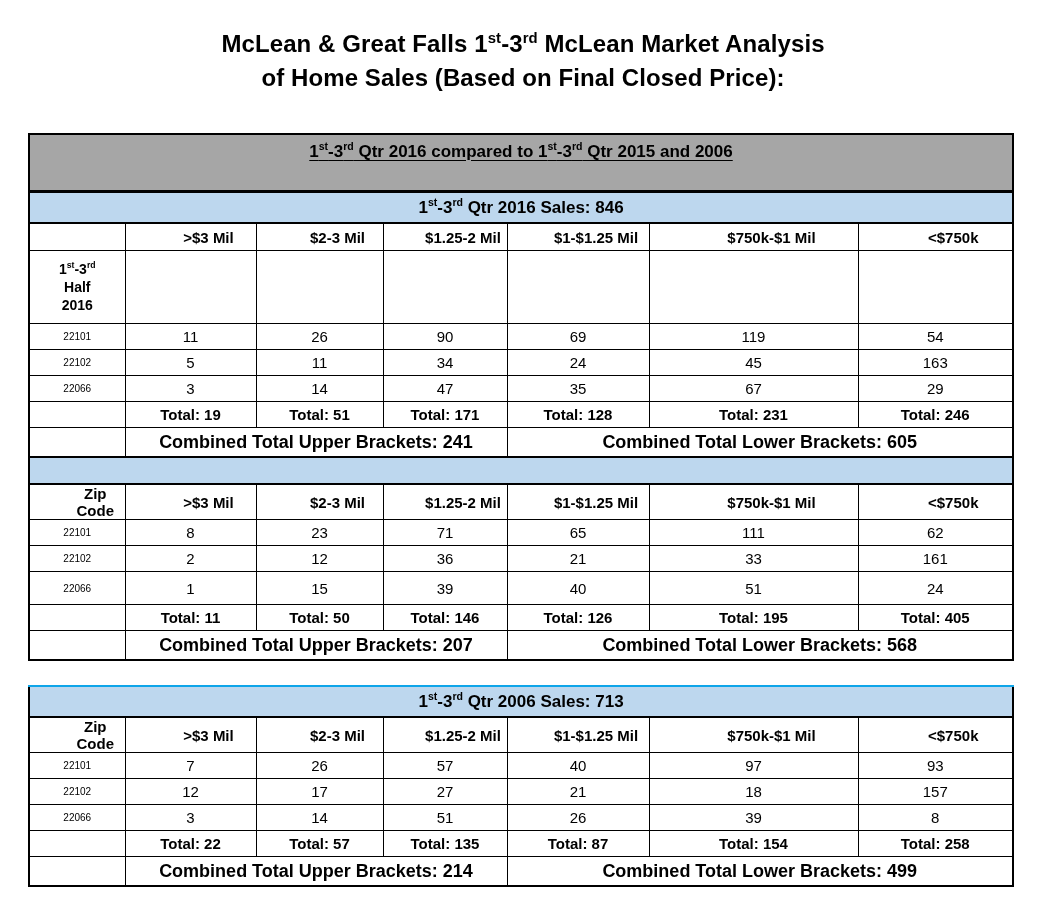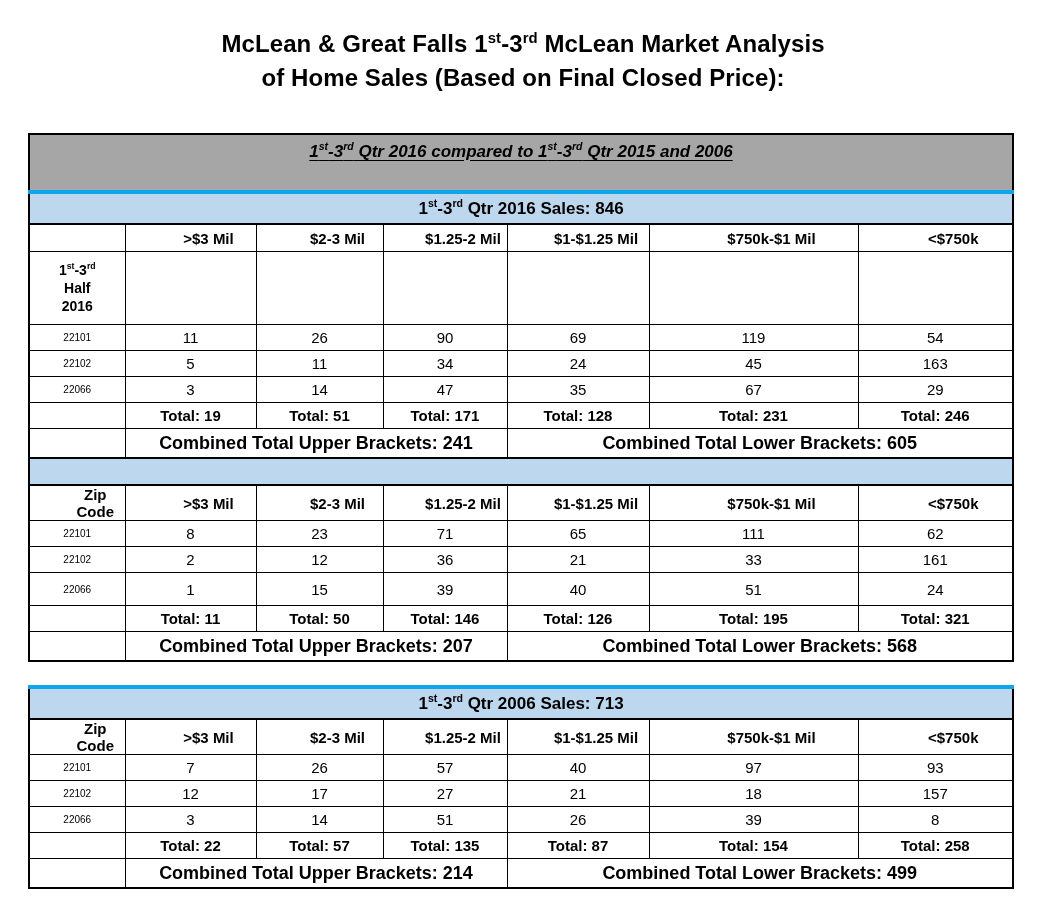--- a/index.html
+++ b/index.html
@@ -71,30 +71,30 @@
     height: 48px;
     font-size: 17px;
     font-weight: bold;
     border-left: none;
     border-right: none;
     border-top: none;
     border-bottom: 3px solid #000;
     vertical-align: top;
     padding-top: 7px;
   }
-  tr.gray-banner td u { text-decoration: underline; text-underline-offset: 3px; font-style: italic; }
+  tr.gray-banner td u { text-decoration: underline; text-underline-offset: 3px; }
 
   tr.blue-banner td {
     background: #bdd7ee;
     height: 29px;
     font-size: 17px;
     font-weight: bold;
     border-left: none;
     border-right: none;
-    border-top: 4px solid #0ea5e9;
+    border-top: 2px solid #0ea5e9;
     border-bottom: 2px solid #000;
   }
   tr.blue-spacer td {
     background: #bdd7ee;
     height: 25px;
     border-left: none;
     border-right: none;
     border-top: 2px solid #000;
     border-bottom: 2px solid #000;
   }
@@ -284,21 +284,21 @@
       <td>24</td>
     </tr>
 
     <tr class="totals">
       <td class="blank"></td>
       <td>Total: 11</td>
       <td>Total: 50</td>
       <td>Total: 146</td>
       <td>Total: 126</td>
       <td>Total: 195</td>
-      <td>Total: 321</td>
+      <td>Total: 405</td>
     </tr>
 
     <tr class="combined">
       <td class="blank"></td>
       <td class="left-span" colspan="3">Combined Total Upper Brackets: 207</td>
       <td colspan="3">Combined Total Lower Brackets: 568</td>
     </tr>
   </tbody>
 </table>
 

